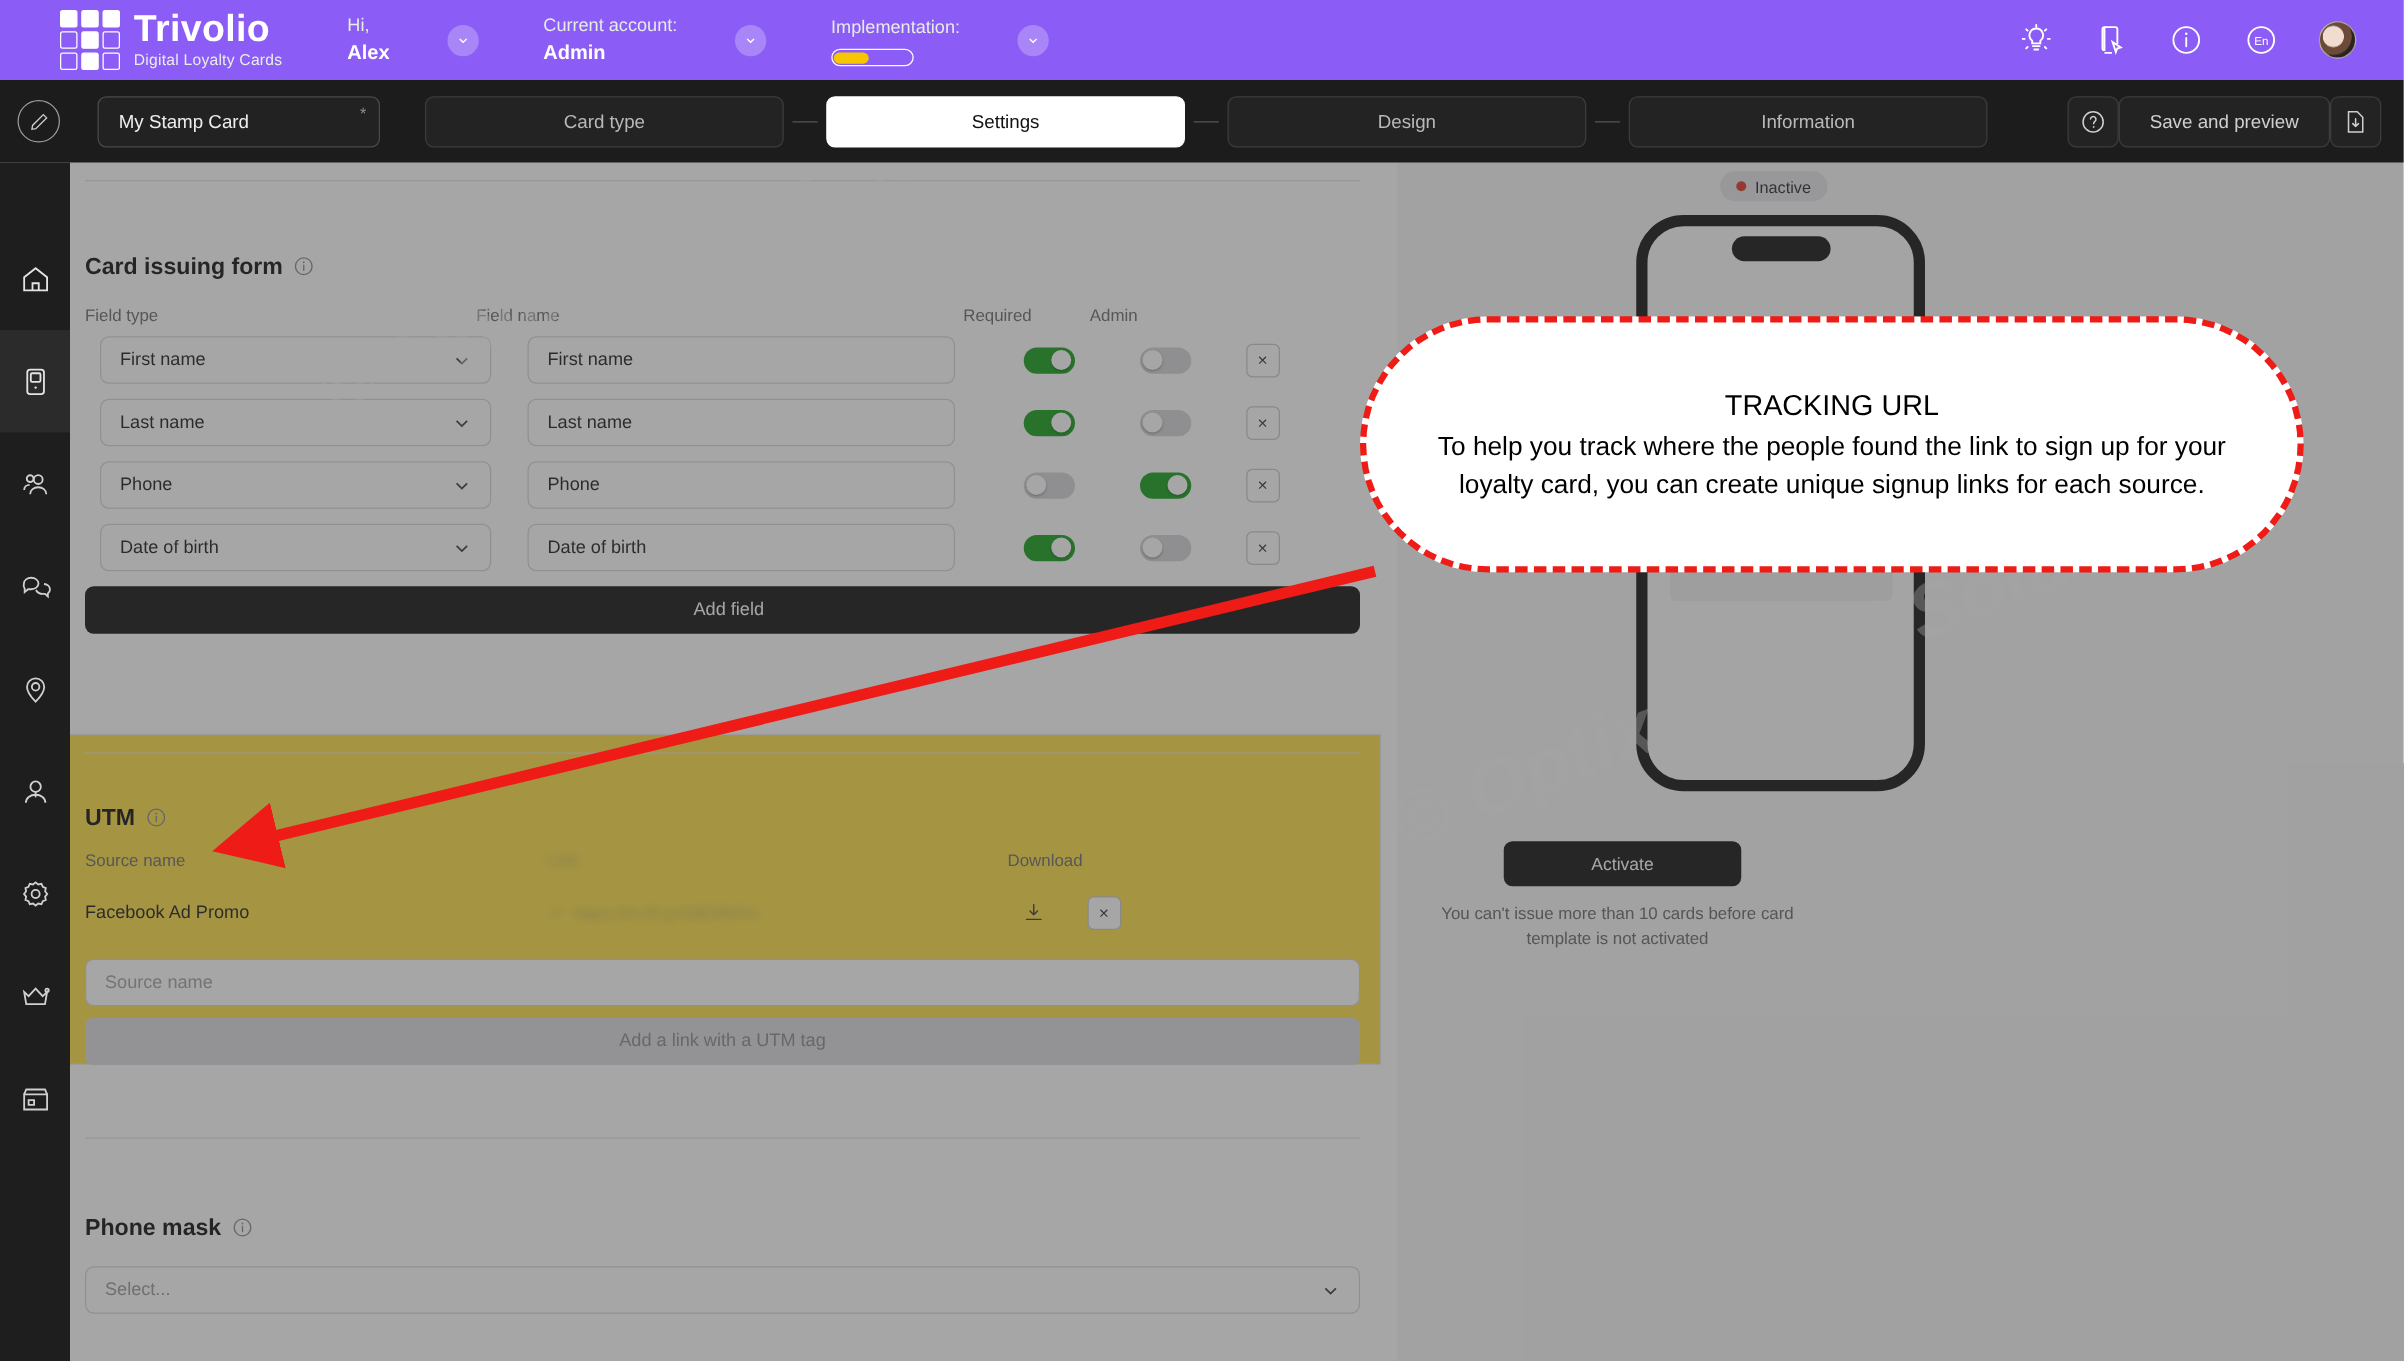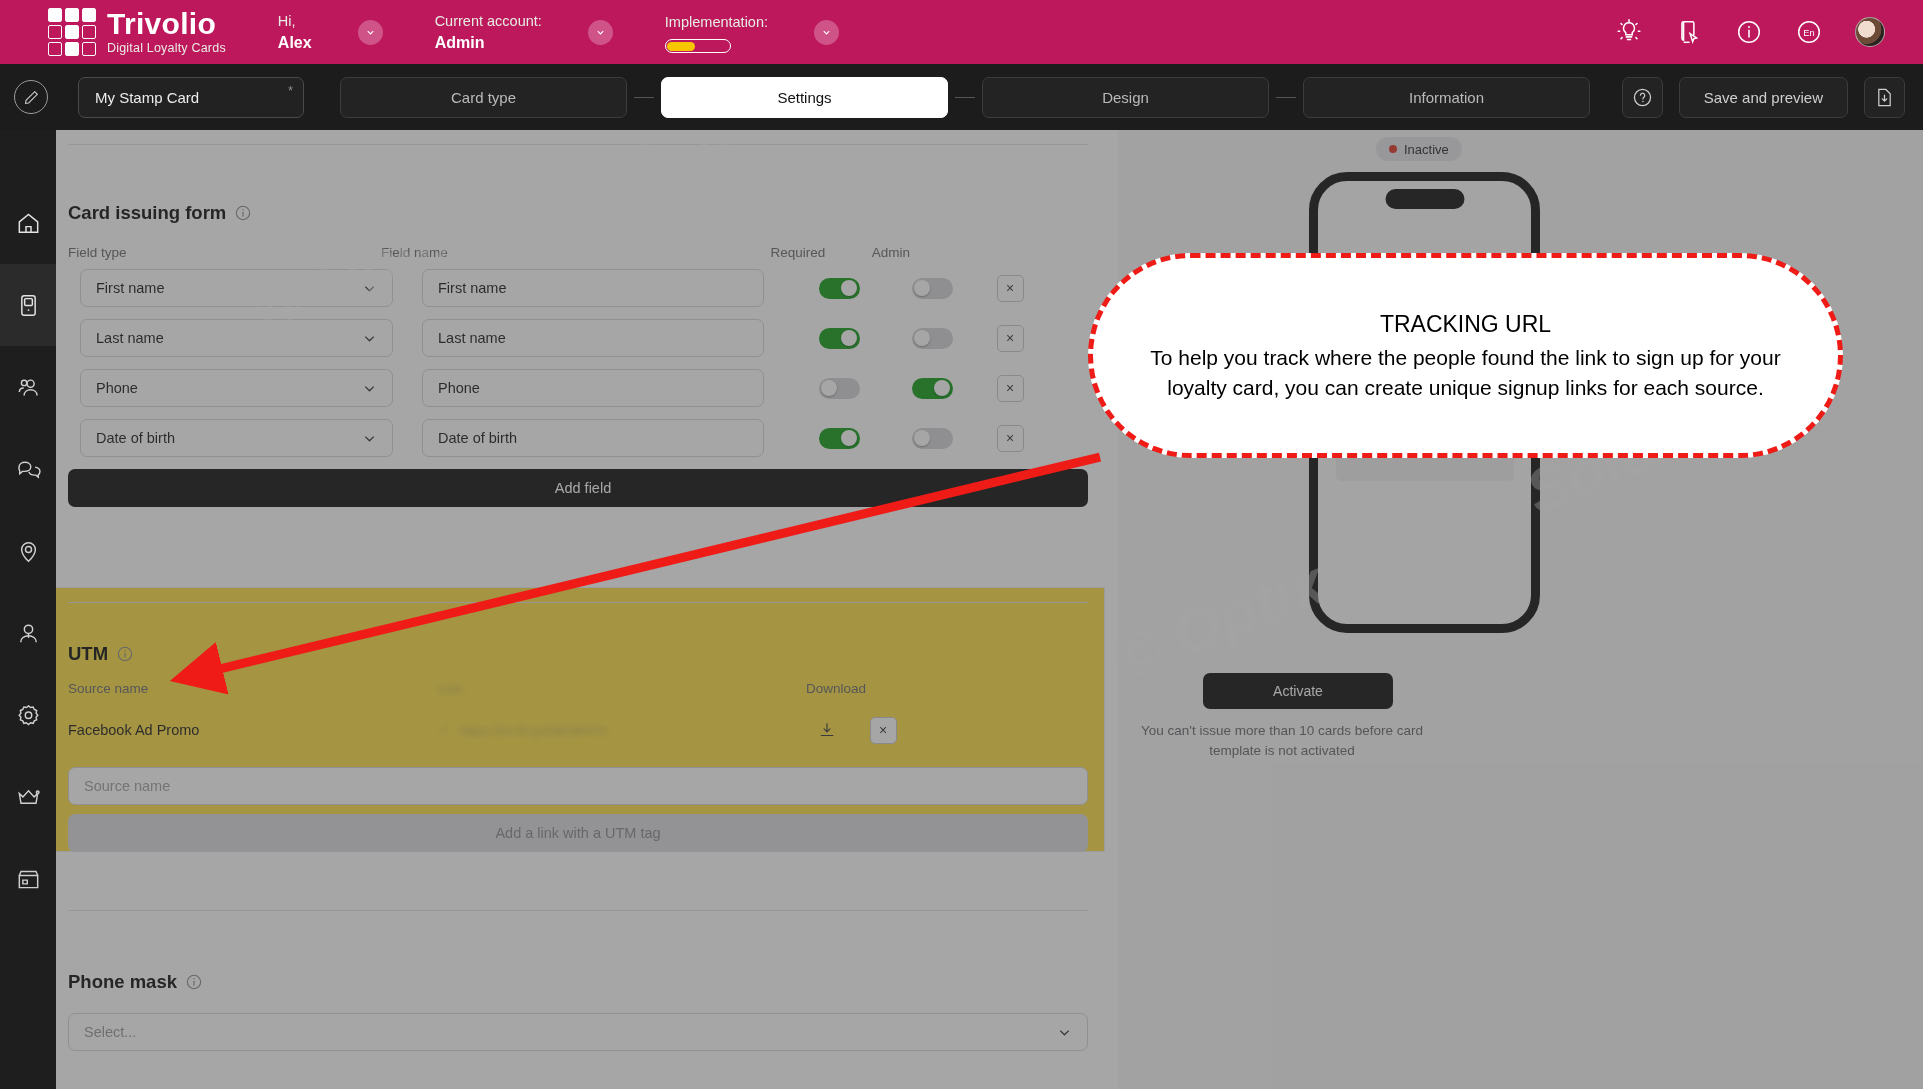--- a/index.html
+++ b/index.html
@@ -6,21 +6,21 @@
   html, body {
     width: 1923px; height: 1089px;
     font-family: "Liberation Sans", sans-serif;
     background: #fff; overflow: hidden;
   }
   #app { position: relative; width: 1923px; height: 1089px; }
 
   
   .topbar {
     position: absolute; left: 0; top: 0; width: 1923px; height: 64px;
-    background: #be185d; display: flex; align-items: center;
+    background: #8b5cf6; display: flex; align-items: center;
     z-index: 40;
   }
   .brand { display: flex; align-items: center; margin-left: 48px; }
   .brand-logo { display: grid; grid-template-columns: repeat(3, 14px);
     grid-template-rows: repeat(3, 14px); gap: 3px; margin-right: 11px; }
   .brand-logo i { display: block; width: 14px; height: 14px; border: 1.5px solid #fff; border-radius: 2px; }
   .brand-logo i.f { background: #fff; }
   .brand-text { color: #fff; line-height: 1; }
   .brand-name { font-size: 30px; font-weight: bold; letter-spacing: .3px; }
   .brand-sub { font-size: 12.5px; margin-top: 3px; letter-spacing: .2px; color: #e8eee4; text-align: right; }
@@ -66,21 +66,21 @@
   }
   .name-chip .req { position: absolute; right: 10px; top: 5px; color: #8d8d8d; font-size: 13px; }
   .steps { display: flex; align-items: center; margin-left: 36px; }
   .step {
     width: 287px; height: 41px; border-radius: 7px; border: 1px solid #3c3c3c;
     background: #232323; color: #b9b9b9; font-size: 15px;
     display: flex; align-items: center; justify-content: center; cursor: pointer;
   }
   .step.active { background: #fff; color: #111; border-color: #fff; font-weight: 500; }
   .step-dash { width: 20px; height: 1px; background: #555; margin: 0 7px; }
-  .tabbar-right { margin-left: auto; display: flex; align-items: center; gap: 16px; margin-right: 18px; }
+  .tabbar-right { margin-left: auto; display: flex; align-items: center; margin-right: 18px; }
   .sq-btn {
     width: 41px; height: 41px; border-radius: 7px; border: 1px solid #3c3c3c; background: #232323;
     display: flex; align-items: center; justify-content: center; cursor: pointer;
   }
   .sq-btn svg { width: 21px; height: 21px; }
   .wide-btn {
     height: 41px; padding: 0 24px; border-radius: 7px; border: 1px solid #3c3c3c; background: #232323;
     color: #cfcfcf; font-size: 15px; display: flex; align-items: center; justify-content: center; cursor: pointer;
   }
 
@@ -173,21 +173,21 @@
     background: #f1f1f3; border-radius: 5px; display: flex; flex-direction: column;
     align-items: center; justify-content: center; gap: 10px;
   }
   .qr { width: 76px; height: 48px; }
   .qr-cap { font-size: 9.5px; color: #4b4b50; }
   .activate {
     position: absolute; left: 85px; top: 543px; width: 190px; height: 36px; border-radius: 7px;
     background: #141414; color: #fff; font-size: 14px; display: flex; align-items: center;
     justify-content: center; cursor: pointer;
   }
-  .note { position: absolute; left: 4px; top: 591px; width: 320px; text-align: center;
+  .note { position: absolute; left: 16px; top: 591px; width: 320px; text-align: center;
     font-size: 13.5px; color: #6b6b70; line-height: 1.45; }
 
   
   .wm { position: absolute; color: rgba(255,255,255,.40); font-style: italic; font-weight: bold;
         white-space: nowrap; pointer-events: none; z-index: 15; }
   .wm1 { left: 230px; top: 140px; font-size: 62px; transform: rotate(-22deg); }
   .wm2 { left: 1090px; top: 490px; font-size: 62px; transform: rotate(-22deg); color: rgba(255,255,255,.38); }
 
   
   .anno { position: absolute; left: 0; top: 0; width: 1923px; height: 1089px; z-index: 60; pointer-events: none; }

